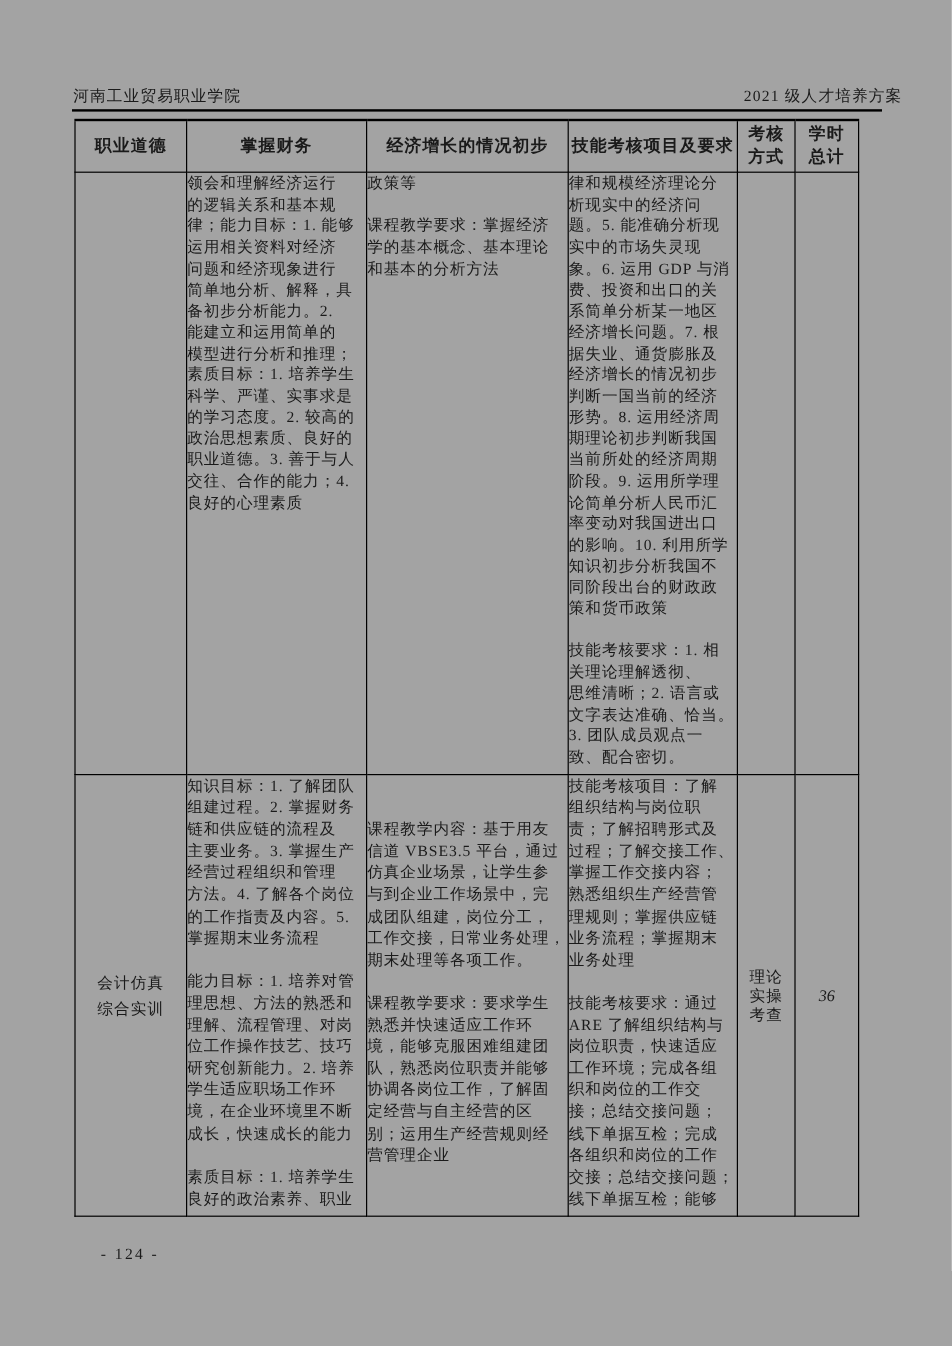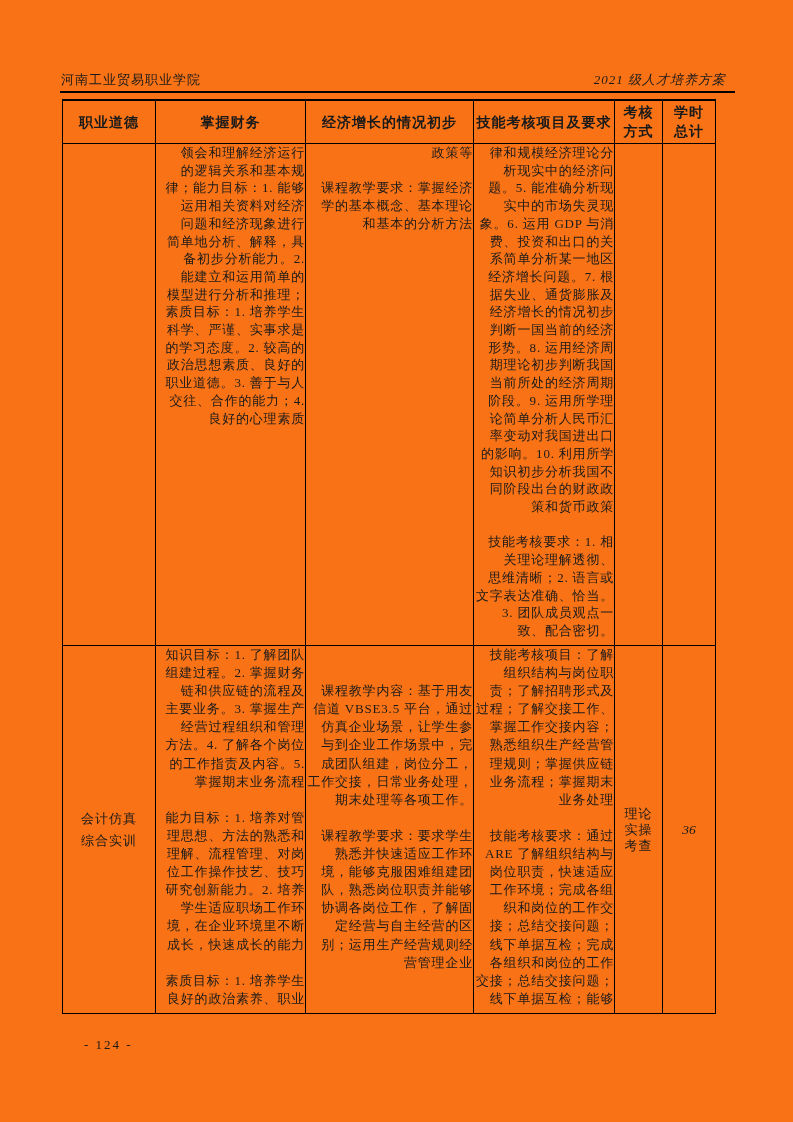--- a/index.html
+++ b/index.html
@@ -1,30 +1,30 @@
 <!DOCTYPE html>
 <html><head>
 <meta charset="utf-8">
 <style>
   html,body{margin:0;padding:0;}
   .page{
     position:relative;
     width:793px;height:1122px;
-    background:#f97316;
+    background:#a3a3a3;
     font-family:"Liberation Serif","DejaVu Serif",serif;
     color:#1a1a1a;
     overflow:hidden;
   }
   .hdr-left{
     position:absolute;left:61px;top:71px;
     font-size:13px;letter-spacing:1px;white-space:pre;
   }
   .hdr-right{
-    position:absolute;right:67px;top:71px;
-    font-size:13px;letter-spacing:1px;white-space:pre;font-style:italic;
+    position:absolute;right:41px;top:71px;
+    font-size:13px;letter-spacing:1px;white-space:pre;
   }
   .hdr-rule{
     position:absolute;left:60px;top:91px;
     width:675px;height:2px;background:#000;
   }
   table.curriculum{
     position:absolute;left:62px;top:99px;
     width:653px;
     border-collapse:collapse;table-layout:fixed;
   }
@@ -39,21 +39,21 @@
     font-size:14px;font-weight:bold;
     text-align:center;vertical-align:middle;
     letter-spacing:1px;line-height:19px;
     white-space:pre;
     height:42px;
   }
   tr.row-cont{height:502px;}
   tr.row-course{height:368px;}
   td.content{
     vertical-align:top;
-    text-align:right;
+    text-align:left;
     font-size:13px;
     letter-spacing:0.8px;
     white-space:pre;
     padding:3px 4px 0 6px;
   }
   tr.row-cont td.content{line-height:17.7px;}
   tr.row-course td.content{line-height:18.1px;}
   td.mid-center{
     vertical-align:middle;text-align:center;
     font-size:13px;white-space:pre;

